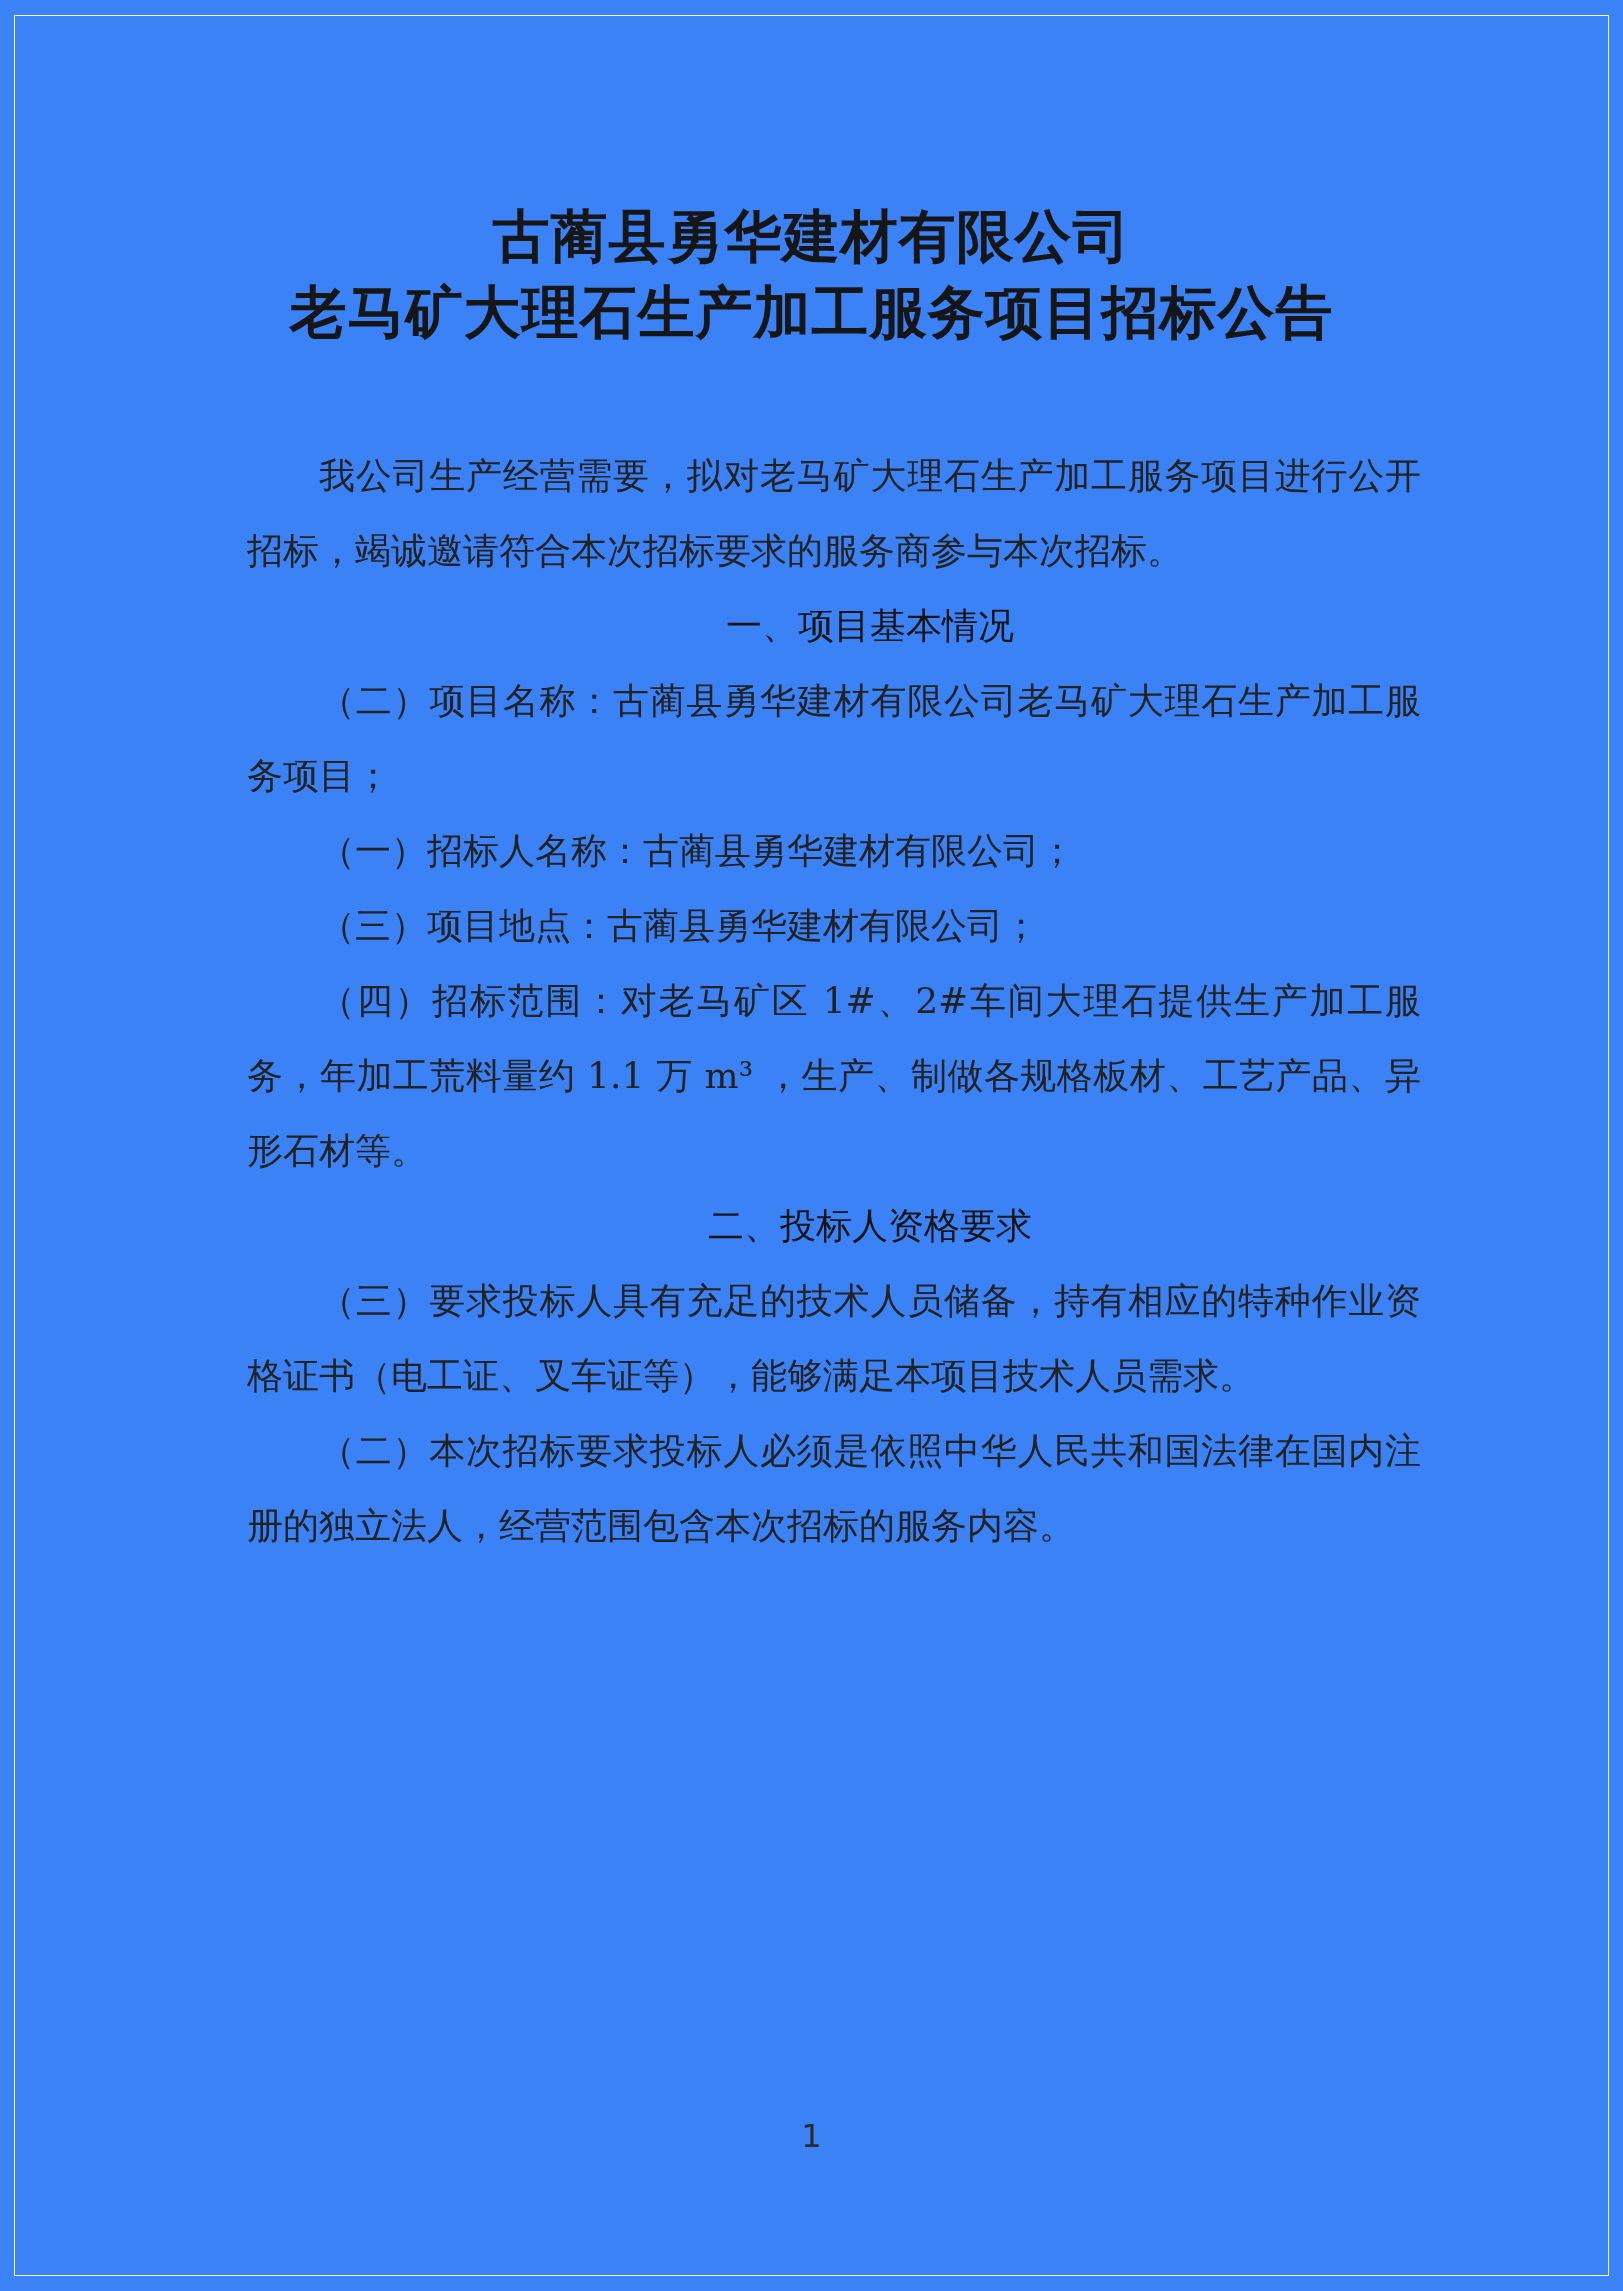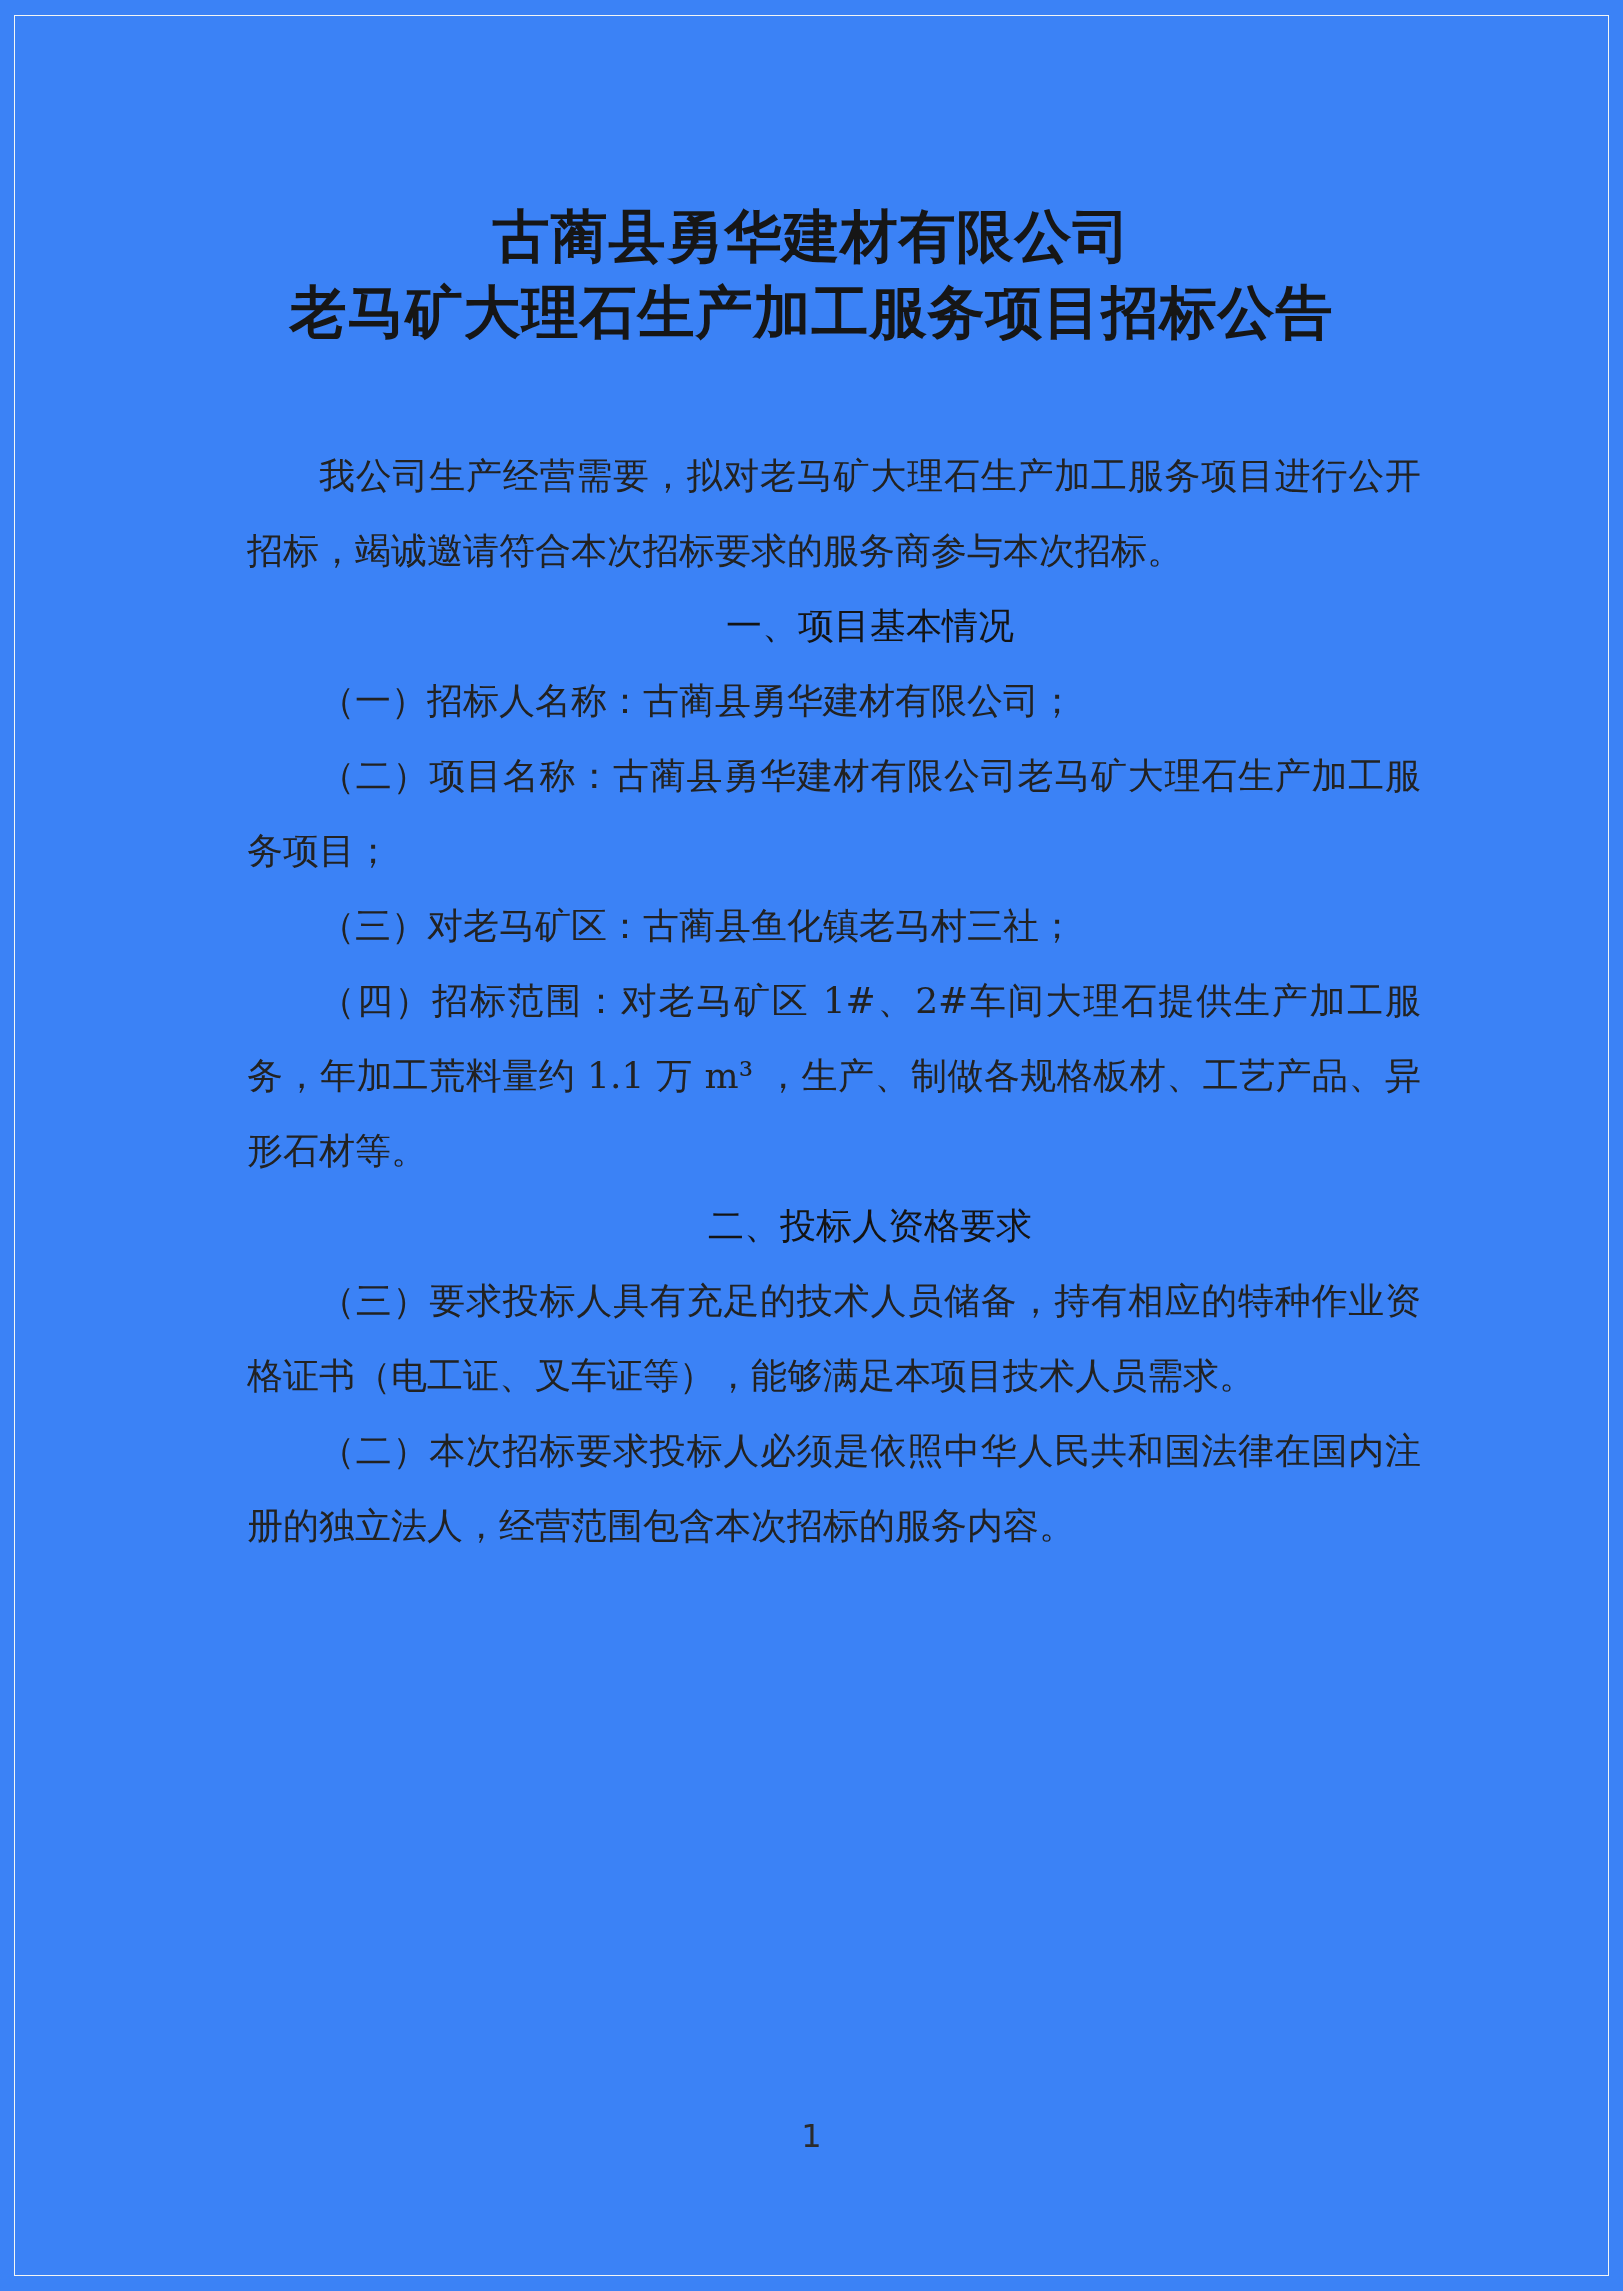--- a/index.html
+++ b/index.html
@@ -80,23 +80,23 @@
   <div class="scan-edge"></div>
 
   <div class="title-block">
     <div class="title-line">古蔺县勇华建材有限公司</div>
     <div class="title-line">老马矿大理石生产加工服务项目招标公告</div>
   </div>
 
   <div class="content">
     <p class="para">我公司生产经营需要，拟对老马矿大理石生产加工服务项目进行公开招标，竭诚邀请符合本次招标要求的服务商参与本次招标。</p>
     <p class="para heading">一、项目基本情况</p>
+    <p class="para">（二）项目名称：古蔺县勇华建材有限公司老马矿大理石生产加工服务项目；</p>
     <p class="para">（一）招标人名称：古蔺县勇华建材有限公司；</p>
-    <p class="para">（二）项目名称：古蔺县勇华建材有限公司老马矿大理石生产加工服务项目；</p>
-    <p class="para">（三）对老马矿区：古蔺县鱼化镇老马村三社；</p>
+    <p class="para">（三）项目地点：古蔺县勇华建材有限公司；</p>
     <p class="para">（四）招标范围：对老马矿区 1#、2#车间大理石提供生产加工服务，年加工荒料量约 1.1 万 m³ ，生产、制做各规格板材、工艺产品、异形石材等。</p>
     <p class="para heading">二、投标人资格要求</p>
     <p class="para">（三）要求投标人具有充足的技术人员储备，持有相应的特种作业资格证书（电工证、叉车证等），能够满足本项目技术人员需求。</p>
     <p class="para">（二）本次招标要求投标人必须是依照中华人民共和国法律在国内注册的独立法人，经营范围包含本次招标的服务内容。</p>
   </div>
 
   <div class="page-number">1</div>
 </div>
 
 

